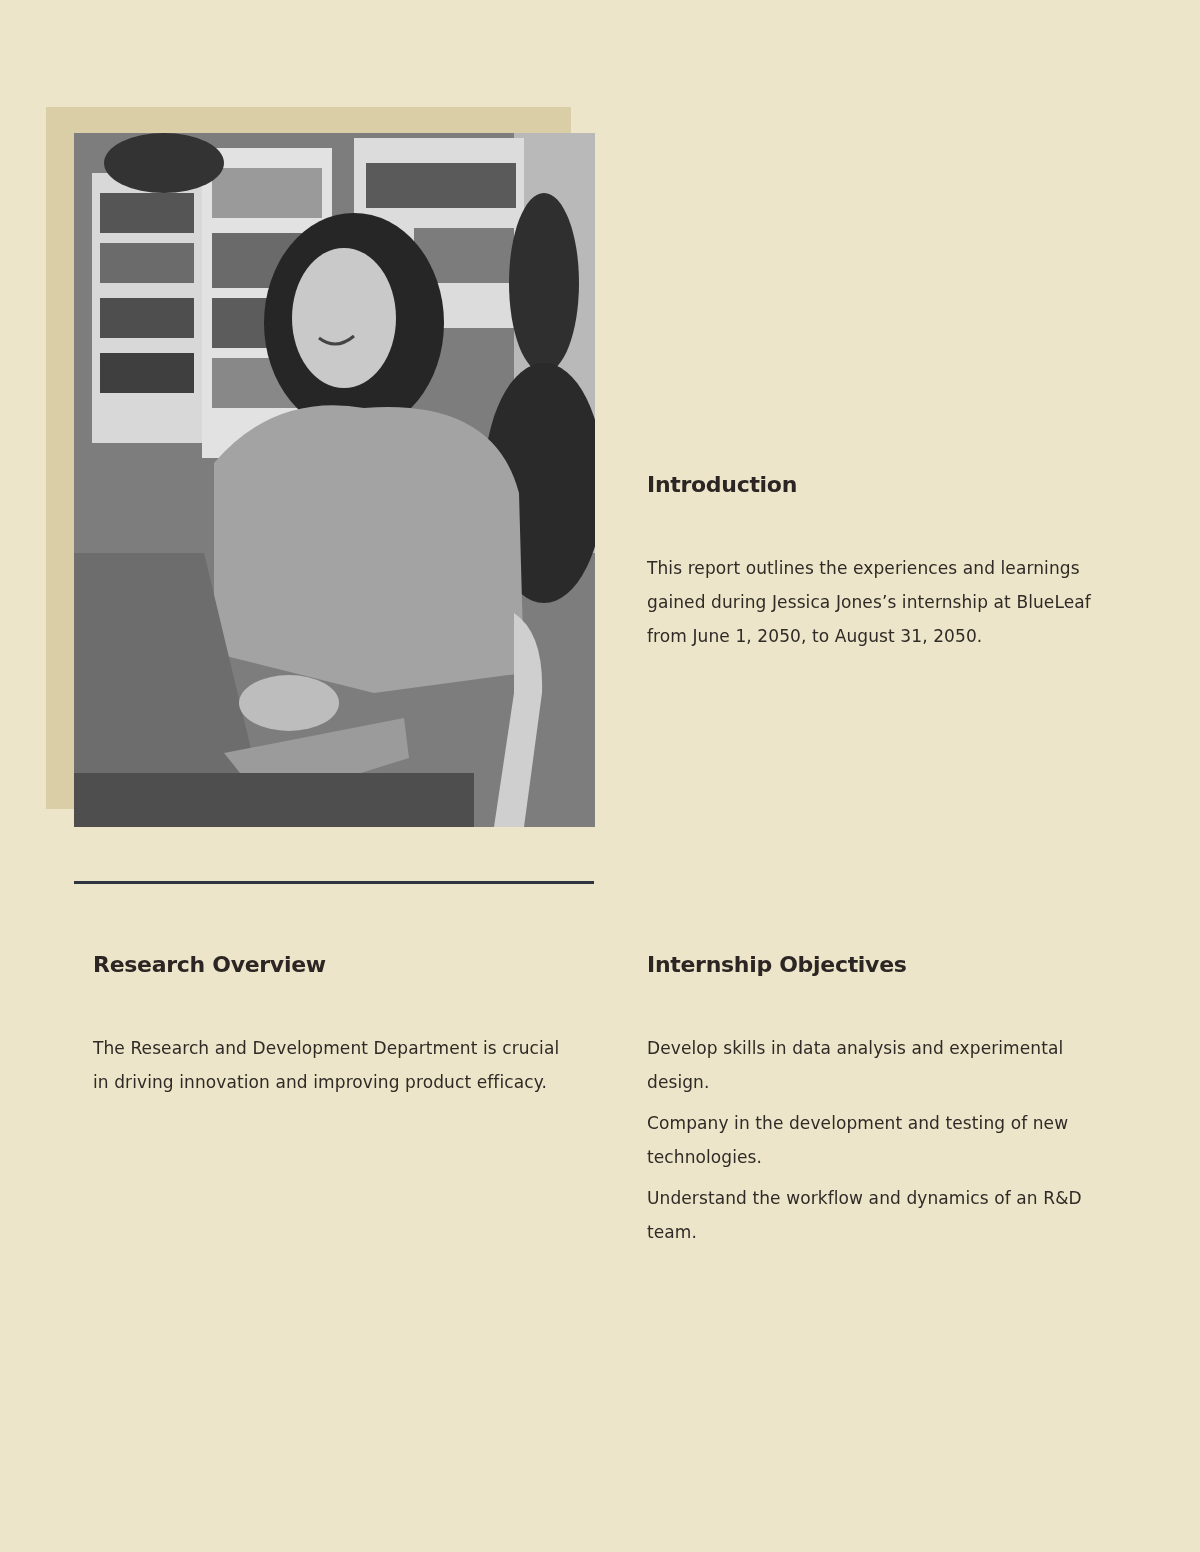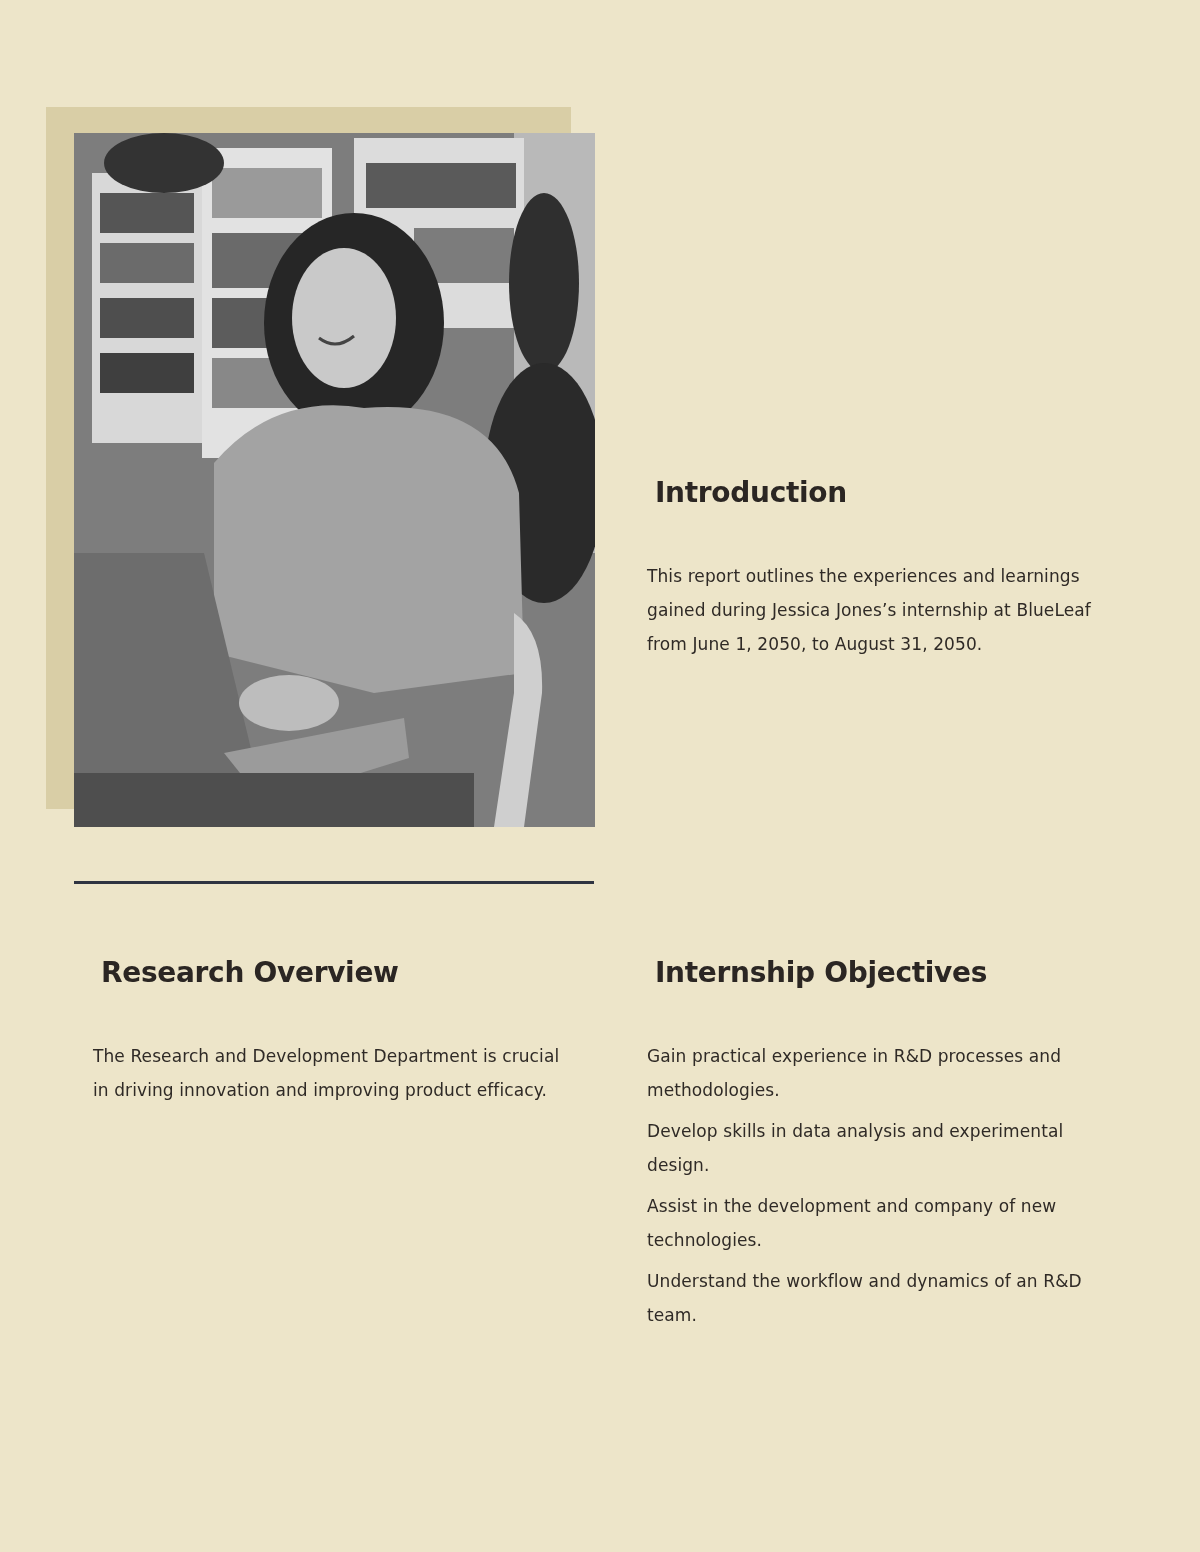--- a/index.html
+++ b/index.html
@@ -38,24 +38,24 @@
       left: 74px;
       top: 881px;
       width: 520px;
       height: 3px;
       background: #2f3441;
     }
     .section {
       position: absolute;
     }
     .section h2 {
-      margin: 8px;
+      margin: 0;
       font-family: "DejaVu Sans", "Liberation Sans", sans-serif;
       font-weight: bold;
-      font-size: 28px;
+      font-size: 22px;
       letter-spacing: -0.3px;
       color: #2b2623;
       line-height: 40px;
     }
     .section .body {
       margin-top: 46px;
     }
     .section p {
       margin: 0 0 7px 0;
       font-family: "DejaVu Sans", "Liberation Sans", sans-serif;
@@ -129,18 +129,17 @@
 <section class="section" id="company">
   <h2>Research Overview</h2>
   <div class="body">
     <p>The Research and Development Department is crucial in driving innovation and improving product efficacy.</p>
   </div>
 </section>
 
 <section class="section" id="objectives">
   <h2>Internship Objectives</h2>
   <div class="body">
-    <p>Gain practical experience in R&amp;D processes and methodologies.</p>
     <p>Develop skills in data analysis and experimental design.</p>
-    <p>Assist in the development and company of new technologies.</p>
+    <p>Company in the development and testing of new technologies.</p>
     <p>Understand the workflow and dynamics of an R&amp;D team.</p>
   </div>
 </section>
 
 </body></html>

